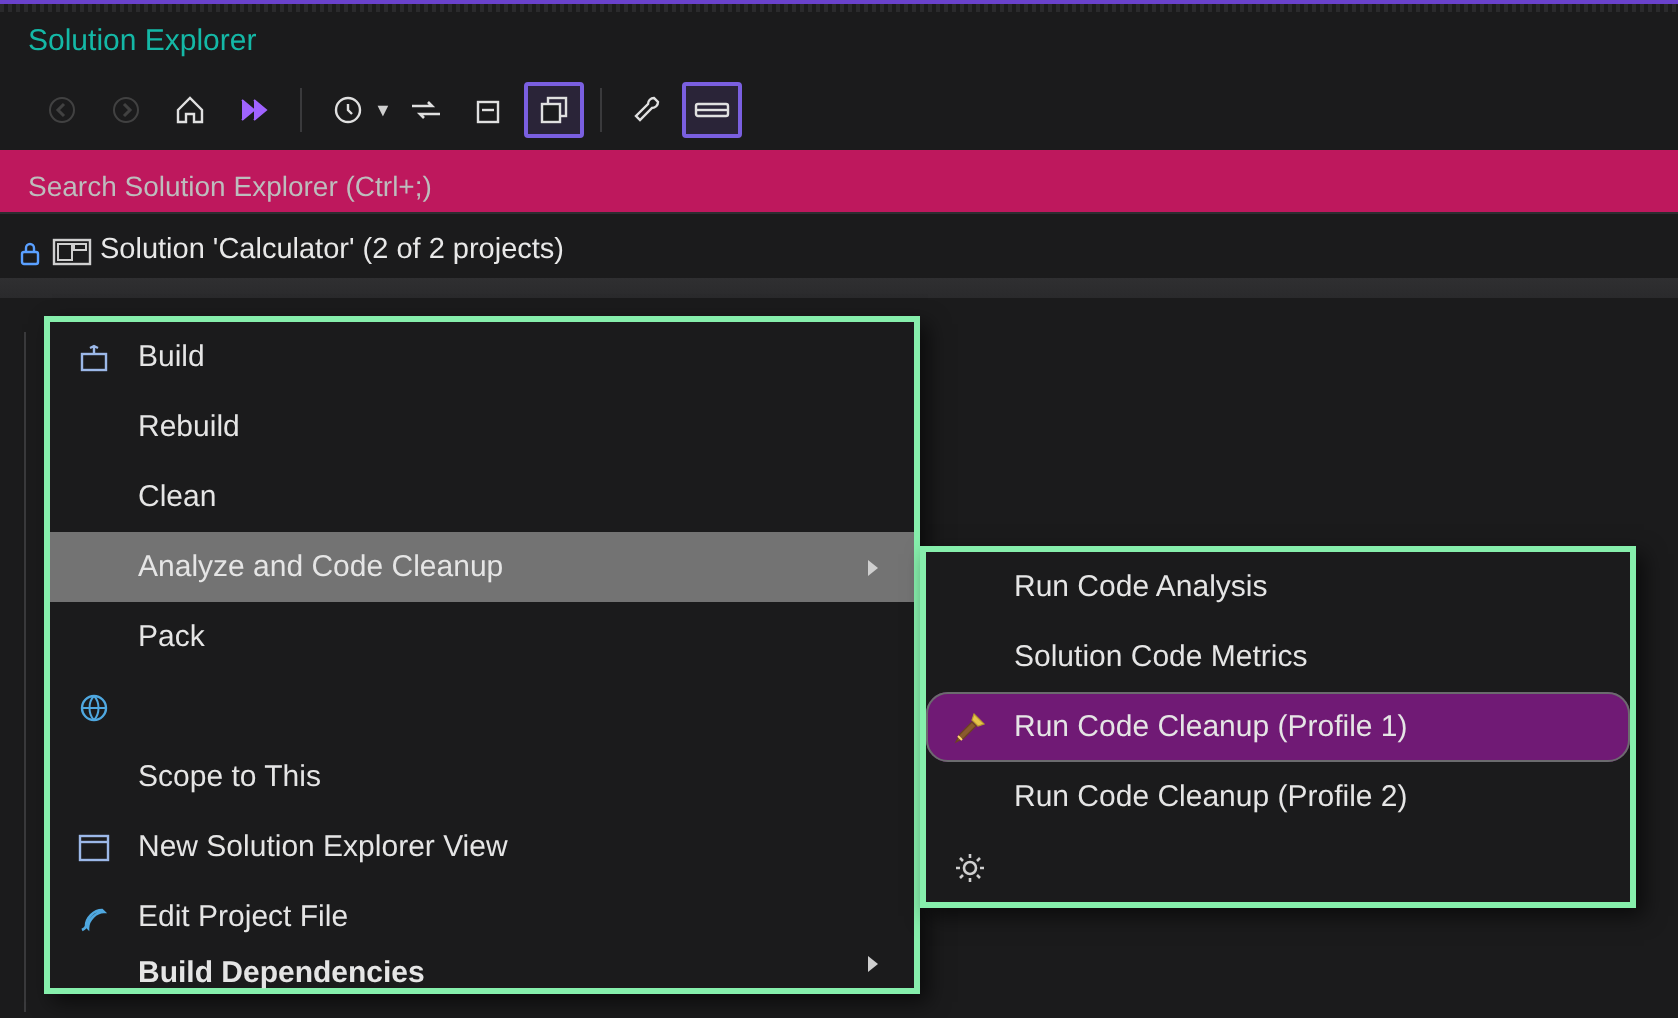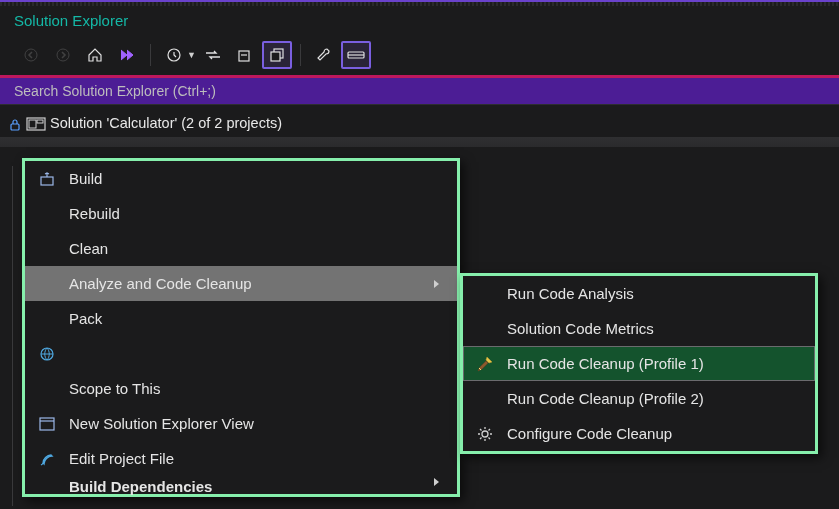--- a/index.html
+++ b/index.html
@@ -44,22 +44,22 @@
     border: 2px solid #7a5fe0;
     background: #2a2438;
   }
   .tbtn.dim { opacity: .35; }
   .tdiv {
     width: 1px; height: 22px;
     background: #3a3a3c;
     margin: 0 6px;
   }
   .search {
-    background: #4c1d95;
-    border-top: 3px solid #be185d;
+    background: #be185d;
+    border-top: 5px solid #be185d;
     border-bottom: 1px solid #2d2d30;
     padding: 5px 14px;
     font-size: 14px;
     color: #bdbdbd;
   }
   .tree {
     padding: 6px 0 0 0;
   }
   .node {
     display: flex; align-items: flex-end; gap: 6px;
@@ -118,23 +118,24 @@
   .mitem .arrow {
     width: 0; height: 0;
     border-top: 4px solid transparent;
     border-bottom: 4px solid transparent;
     border-left: 5px solid #cfcfcf;
   }
   .mitem.hover {
     background: #737373;
   }
   .mitem.hover2 {
-    background: #14532d;
+    background: #701a75;
     outline: 1px solid #6b6b6e;
     outline-offset: -1px;
+    border-radius: 11px;
   }
   .menu .cutoff {
     height: 18px;
     display:flex;
     align-items:flex-start;
     padding-top:2px;
     color:#e5e5e5;
     font-size:15px;
     font-weight:bold;
   }
@@ -323,15 +324,14 @@
     <span class="micon"></span>
     <span class="mlabel">Run Code Cleanup (Profile 2)</span>
   </div>
   <div class="mitem">
     <span class="micon">
       <svg width="16" height="16" viewBox="0 0 16 16">
           <circle cx="8" cy="8" r="3" fill="none" stroke="#cfcfcf" stroke-width="1.3"></circle>
           <path d="M8 1v2M8 13v2M1 8h2M13 8h2M3 3l1.5 1.5M11.5 11.5L13 13M13 3l-1.5 1.5M4.5 11.5L3 13" stroke="#cfcfcf" stroke-width="1.3"></path>
         </svg>
     </span>
-    <span class="mlabel">Configure Code Cleanup</span>
   </div>
 </div>
 
 </body></html>

